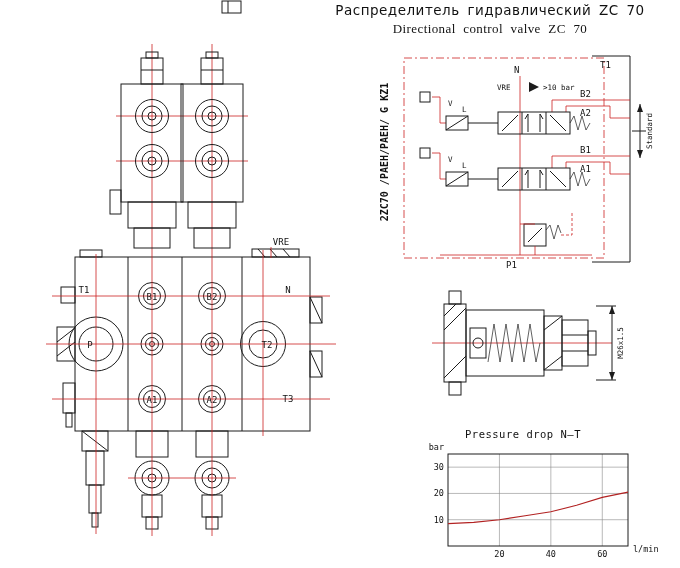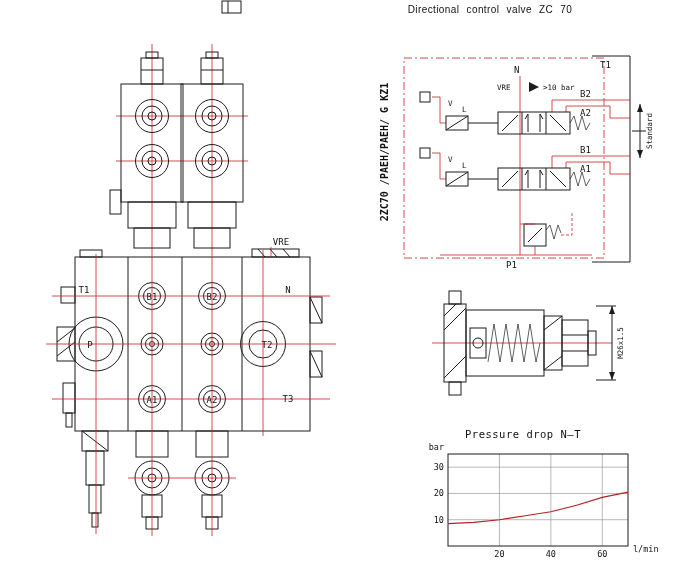--- a/index.html
+++ b/index.html
@@ -1,40 +1,41 @@
 <!DOCTYPE html>
 <html><head>
 <meta charset="utf-8">
 <style>
   html,body{margin:0;padding:0;background:#ffffff;}
   .canvas{position:relative;width:680px;height:568px;background:#fff;overflow:hidden;
           font-family:"DejaVu Sans",sans-serif;color:#111;}
   .title-block{position:absolute;left:334px;top:2px;width:312px;text-align:center;line-height:1.25;}
   .title-ru{font-size:13.5px;letter-spacing:0.5px;word-spacing:3px;font-family:"DejaVu Sans",sans-serif;}
-  .title-en{font-size:10px;letter-spacing:0.4px;word-spacing:4px;margin-top:2px;font-family:Liberation Sans, sans-serif;}
+  .title-en{font-size:13px;letter-spacing:0.4px;word-spacing:4px;margin-top:2px;font-family:Liberation Serif, serif;}
   svg.sheet{position:absolute;left:0;top:0;}
   .bk{stroke:#1c1c1c;fill:none;stroke-width:1;}
   .bkt{stroke:#1c1c1c;fill:none;stroke-width:0.7;}
   .rd{stroke:#cc2222;fill:none;stroke-width:0.8;}
   .rdd{stroke:#cc2222;fill:none;stroke-width:0.8;stroke-dasharray:8 3 2 3;}
   .rddp{stroke:#cc2222;fill:none;stroke-width:0.8;stroke-dasharray:3 2;}
   .lbl{font-family:"DejaVu Sans Mono",monospace;font-size:9px;fill:#111;stroke:none;}
   .sml{font-family:"DejaVu Sans Mono",monospace;font-size:7.5px;fill:#111;stroke:none;}
   .model{font-family:"DejaVu Sans Mono",monospace;font-size:10px;font-weight:bold;fill:#111;stroke:none;}
   .chart-title{font-family:"DejaVu Sans Mono",monospace;font-size:10.5px;fill:#111;stroke:none;letter-spacing:0.5px;}
   .tick{font-family:"DejaVu Sans Mono",monospace;font-size:8.5px;fill:#111;stroke:none;}
   .grid{stroke:#8a8a8a;stroke-width:0.6;}
   .frame{stroke:#1c1c1c;stroke-width:1;fill:none;}
 </style>
 </head>
 <body>
 
 <div class="canvas">
 
   <div class="title-block">
+    <div class="title-ru">Распределитель гидравлический ZC 70</div>
     <div class="title-en">Directional control valve ZC 70</div>
   </div>
 
   <svg class="sheet" width="680" height="568" viewBox="0 0 680 568">
 
     <g class="bk">
       <rect x="222" y="1" width="19" height="12"></rect>
       <line x1="228" y1="1" x2="228" y2="13"></line>
     </g>
 

